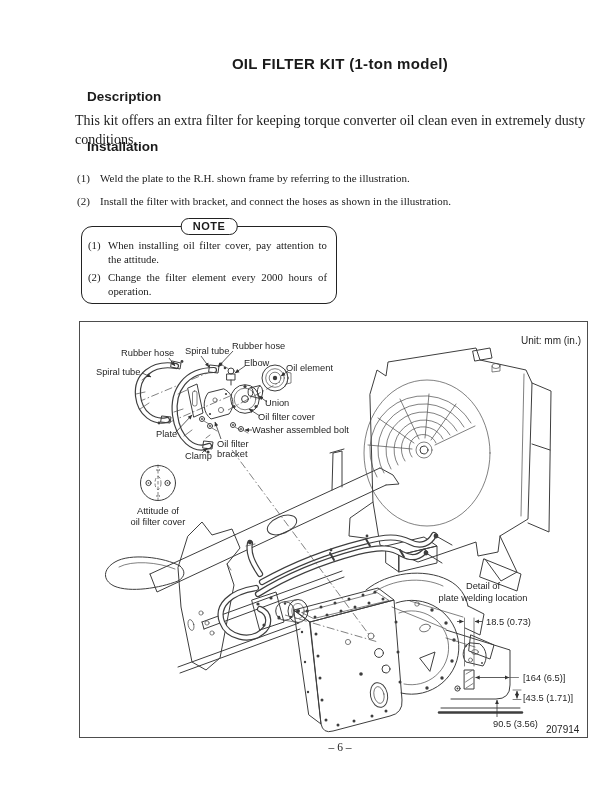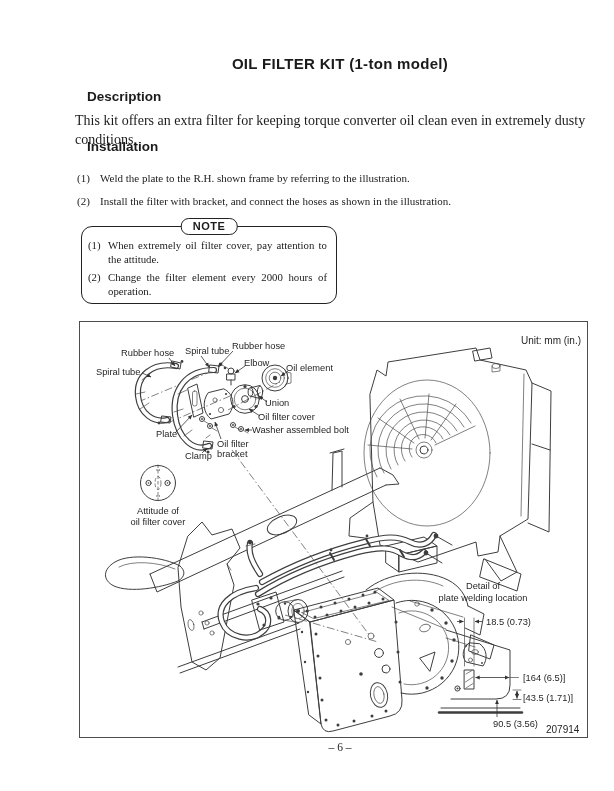--- a/index.html
+++ b/index.html
@@ -64,21 +64,21 @@
       <span class="n">(2)</span>
       <span class="t">Install the filter with bracket, and connect the hoses as shown in the illustration.</span>
     </div>
   </div>
 
   <div class="note-box">
     <div class="note-tab">NOTE</div>
     <div class="note-items">
       <div class="num-item">
         <span class="n">(1)</span>
-        <span class="t">When extremely oil filter cover, pay attention to the attitude.</span>
+        <span class="t">When installing oil filter cover, pay attention to the attitude.</span>
       </div>
       <div class="num-item">
         <span class="n">(2)</span>
         <span class="t">Change the filter element every 2000 hours of operation.</span>
       </div>
     </div>
   </div>
 
   <div class="fig-box">
     <svg width="509" height="417" viewBox="0 0 509 417">

